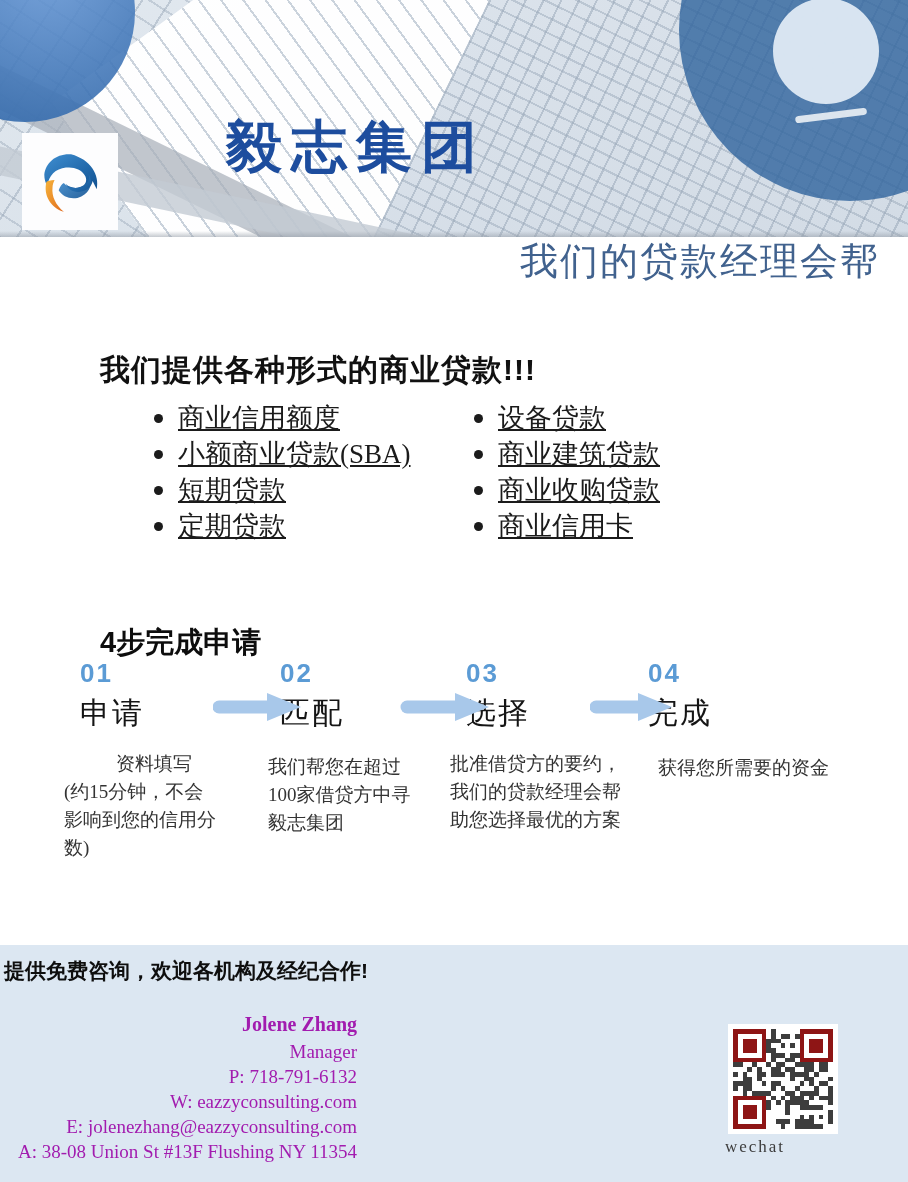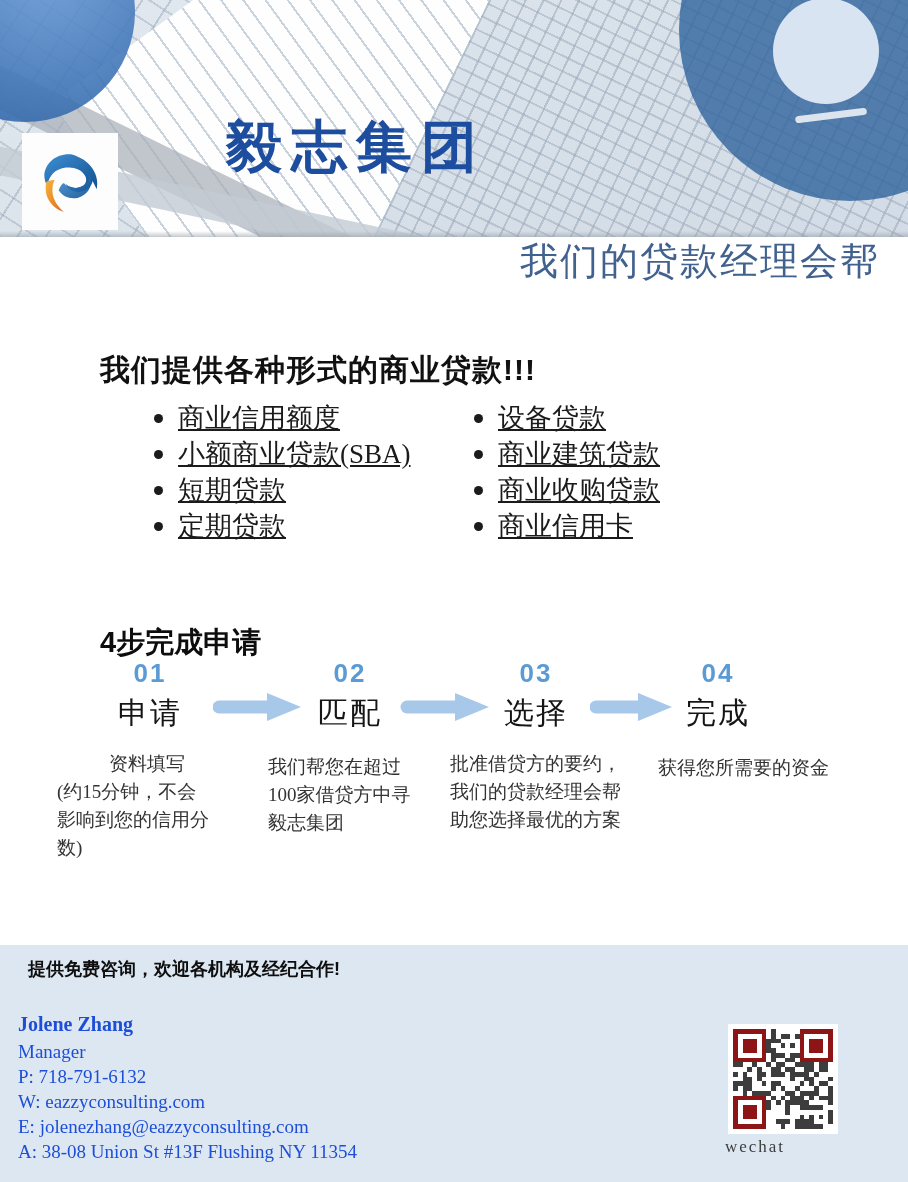--- a/index.html
+++ b/index.html
@@ -49,41 +49,41 @@
       font-size:27px;color:#1b1b1b;text-decoration:underline;}
   .loan-list li{position:relative;height:36px;line-height:36px;padding-left:26px;white-space:nowrap;}
   .loan-list li::before{content:"";position:absolute;left:2px;top:14px;width:9px;height:9px;
       border-radius:50%;background:#1b1b1b;}
   .loan-list.left{left:150px;}
   .loan-list.right{left:470px;}
 
   
   .steps-heading{position:absolute;left:100px;top:588px;font-size:29px;font-weight:bold;color:#0d0d0d;
       font-family:Liberation Sans, sans-serif;white-space:nowrap;margin-top:35px;}
-  .step{position:absolute;top:658px;width:140px;text-align:center;}
+  .step{position:absolute;top:658px;width:140px;text-align:left;}
   .step-number{font-size:26px;font-weight:bold;color:var(--step-number-blue,#5b9bd5);
       font-family:"Liberation Sans",sans-serif;letter-spacing:2px;}
   .step-label{font-size:30px;color:#151515;margin-top:4px;letter-spacing:2px;}
   .s1{left:80px;} .s2{left:280px;} .s3{left:466px;} .s4{left:648px;}
   .arrow{position:absolute;top:692px;height:30px;}
   .a1{left:213px;width:90px;} .a2{left:400px;width:92px;} .a3{left:590px;width:84px;}
   .step-desc{position:absolute;font-size:19px;line-height:28px;color:#333;}
   .step-desc div{white-space:nowrap;}
-  .d1{left:57px;top:750px;width:180px;}
+  .d1{left:64px;top:750px;width:180px;}
   .d1 div:first-child{text-align:center;}
   .d2{left:268px;top:753px;width:168px;}
   .d3{left:450px;top:750px;width:200px;}
   .d4{left:658px;top:754px;width:192px;}
 
   
   .footer{position:absolute;left:0;top:945px;width:908px;height:237px;
       background:var(--footer-bg,#dce7f2);}
-  .footer-heading{position:absolute;left:28px;top:12px;font-size:18px;font-weight:bold;color:#0e0e0e;
+  .footer-heading{position:absolute;left:4px;top:12px;font-size:21px;font-weight:bold;color:#0e0e0e;
       font-family:"Liberation Sans",sans-serif;white-space:nowrap;}
-  .contact{position:absolute;left:18px;top:64px;color:#1d4ed8;}
+  .contact{position:absolute;left:18px;top:64px;color:#a21caf;text-align:right;}
   .contact-name{font-size:20px;font-weight:bold;line-height:30px;}
   .contact-line{font-size:19px;line-height:25px;white-space:nowrap;}
   .qr-box{position:absolute;left:728px;top:79px;width:110px;height:110px;background:#ffffff;
       padding:5px;box-sizing:border-box;}
   .qr-box svg{width:100%;height:100%;display:block;}
   .qr-label{position:absolute;left:700px;top:192px;width:110px;text-align:center;font-size:17px;
       color:#3c3c3c;letter-spacing:2px;}
 </style>
 </head>
 <body>

